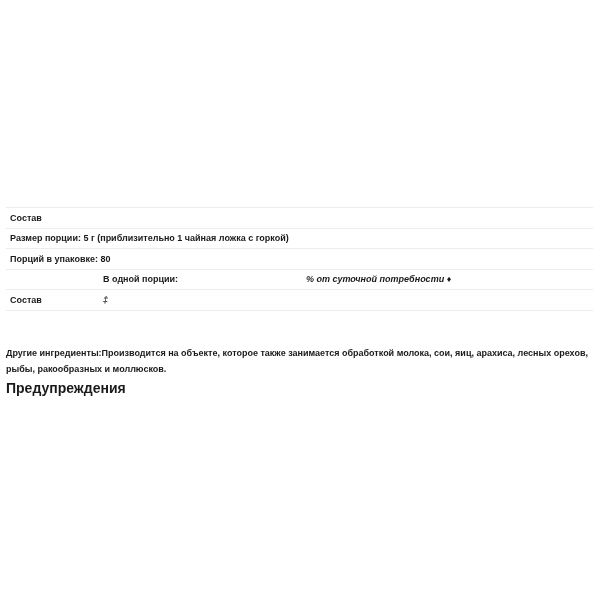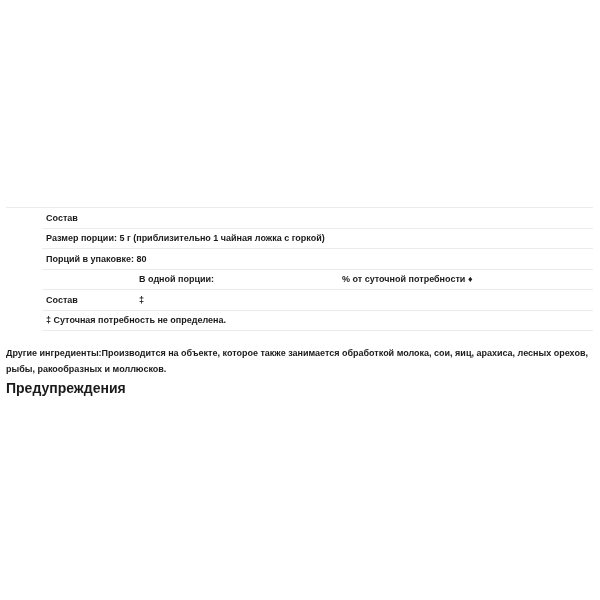--- a/index.html
+++ b/index.html
@@ -25,25 +25,24 @@
       border-top: 1px solid #ececec;
     }
     .row {
       height: 20.5px;
       border-bottom: 1px solid #ececec;
       display: flex;
       align-items: center;
       padding-left: 4px;
       box-sizing: border-box;
       white-space: nowrap;
-      margin-left: 36px;
     }
     .col1 { width: 93px; }
     .col2 { width: 203px; }
-    .col3 { flex: 1; }
+    .col3 { flex: 1; font-style: italic; }
     .other {
       position: absolute;
       left: 6px;
       top: 345px;
       width: 590px;
       line-height: 16px;
       font-size: 9px;
     }
     .warnings {
       position: absolute;
@@ -67,20 +66,17 @@
   </div>
   <div class="row">
     <span class="col1"></span>
     <span class="col2">В одной порции:</span>
     <span class="col3">% от суточной потребности ♦</span>
   </div>
   <div class="row">
     <span class="col1">Состав</span>
     <span class="col3">‡</span>
   </div>
-  <div class="row">
-    <span>‡ Суточная потребность не определена.</span>
-  </div>
 </div>
 
 <div class="other">Другие ингредиенты:Производится на объекте, которое также занимается обработкой  молока, сои, яиц, арахиса, лесных орехов, рыбы, ракообразных и моллюсков.</div>
 
 <div class="warnings">Предупреждения</div>
 
 </body></html>

